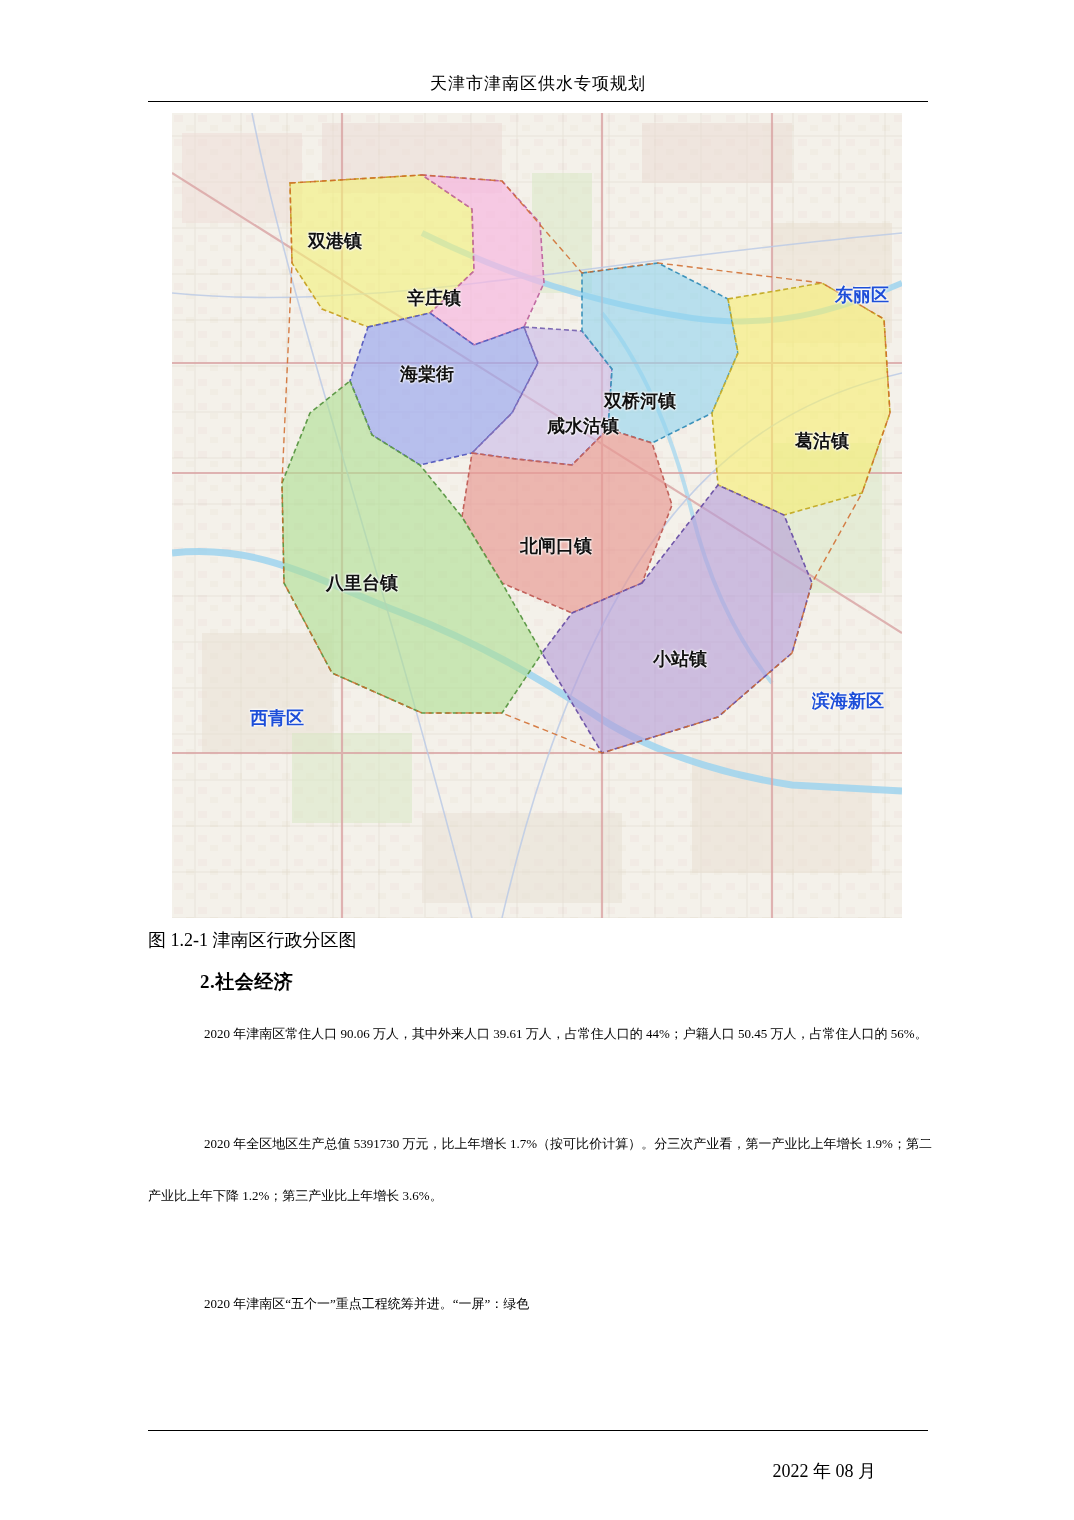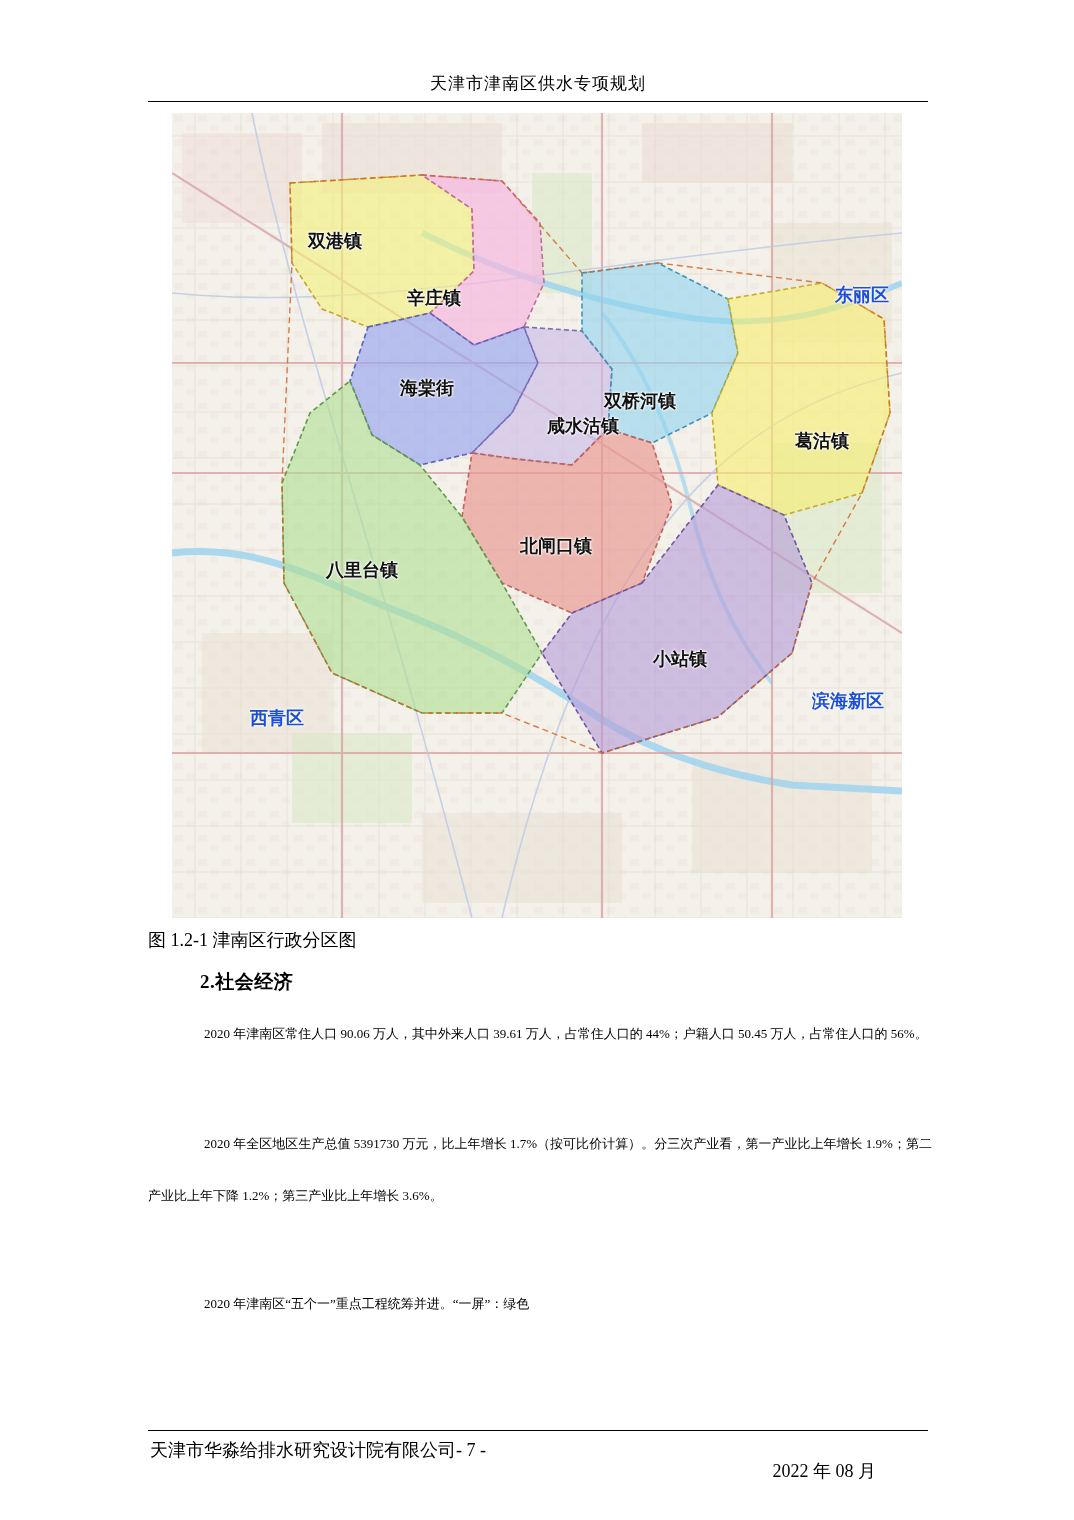--- a/index.html
+++ b/index.html
@@ -203,37 +203,36 @@
 
       <path d="M178 268 L200 322 L248 352 L290 404 L330 470 L370 540 L330 600 L250 600 L160 560 L112 470 L110 370 L138 300 Z" fill="#aedf93" fill-opacity="0.62" stroke="#5f9a49" stroke-width="1.6" stroke-dasharray="5,3"></path>
 
       <path d="M470 470 L546 372 L612 402 L640 470 L620 540 L546 604 L430 640 L370 540 L400 500 Z" fill="#b49cd8" fill-opacity="0.62" stroke="#6f56a8" stroke-width="1.6" stroke-dasharray="5,3"></path>
 
       <path d="M118 70 L250 62 L330 68 L410 160 L486 150 L650 170 L712 206 L718 300 L690 380 L640 470 L620 540 L546 604 L430 640 L330 600 L250 600 L160 560 L112 470 L110 370 L120 150 Z" fill="none" stroke="#d06a2a" stroke-width="1.4" stroke-dasharray="6,4" opacity="0.85"></path>
     </svg>
 
     <div class="map-label" style="left:163px; top:128px;">双港镇</div>
     <div class="map-label" style="left:262px; top:185px;">辛庄镇</div>
-    <div class="map-label" style="left:255px; top:275px;text-align:right;">海棠街</div>
+    <div class="map-label" style="left:255px; top:261px;text-align:right;">海棠街</div>
     <div class="map-label" style="left:378px; top:313px;margin-left:33px;">咸水沽镇</div>
     <div class="map-label" style="left:468px; top:288px;">双桥河镇</div>
     <div class="map-label" style="left:650px; top:328px;">葛沽镇</div>
     <div class="map-label" style="left:384px; top:433px;">北闸口镇</div>
-    <div class="map-label" style="left:190px; top:457px;font-family:Liberation Serif, serif;">八里台镇</div>
+    <div class="map-label" style="left:190px; top:470px;font-family:Liberation Serif, serif;">八里台镇</div>
     <div class="map-label" style="left:508px; top:546px;">小站镇</div>
 
     <div class="map-label outer" style="left:690px; top:182px;">东丽区</div>
     <div class="map-label outer" style="left:676px; top:588px;">滨海新区</div>
     <div class="map-label outer" style="left:105px; top:605px;">西青区</div>
   </div>
 
   <div class="figure-caption">图 1.2-1 津南区行政分区图</div>
 
   <div class="section-heading">2.社会经济</div>
 
   <div class="para" id="para1"><span class="indent"></span><span>2020 年津南区常住人口 90.06 万人，其中外来人口 39.61 万人，占常住人口的 44%；户籍人口 50.45 万人，占常住人口的 56%。</span></div>
   <div class="para" id="para2"><span class="indent"></span><span>2020 年全区地区生产总值 5391730 万元，比上年增长 1.7%（按可比价计算）。分三次产业看，第一产业比上年增长 1.9%；第二产业比上年下降 1.2%；第三产业比上年增长 3.6%。</span></div>
   <div class="para" id="para3"><span class="indent"></span><span>2020 年津南区“五个一”重点工程统筹并进。“一屏”：绿色</span></div>
 
   <div class="footer-rule"></div>
-  <div class="footer-left">天津市华淼给排水研究设计院有限公司- 7 -</div>
   <div class="footer-right">2022 年 08 月</div>
 </div>
 
 </body></html>

